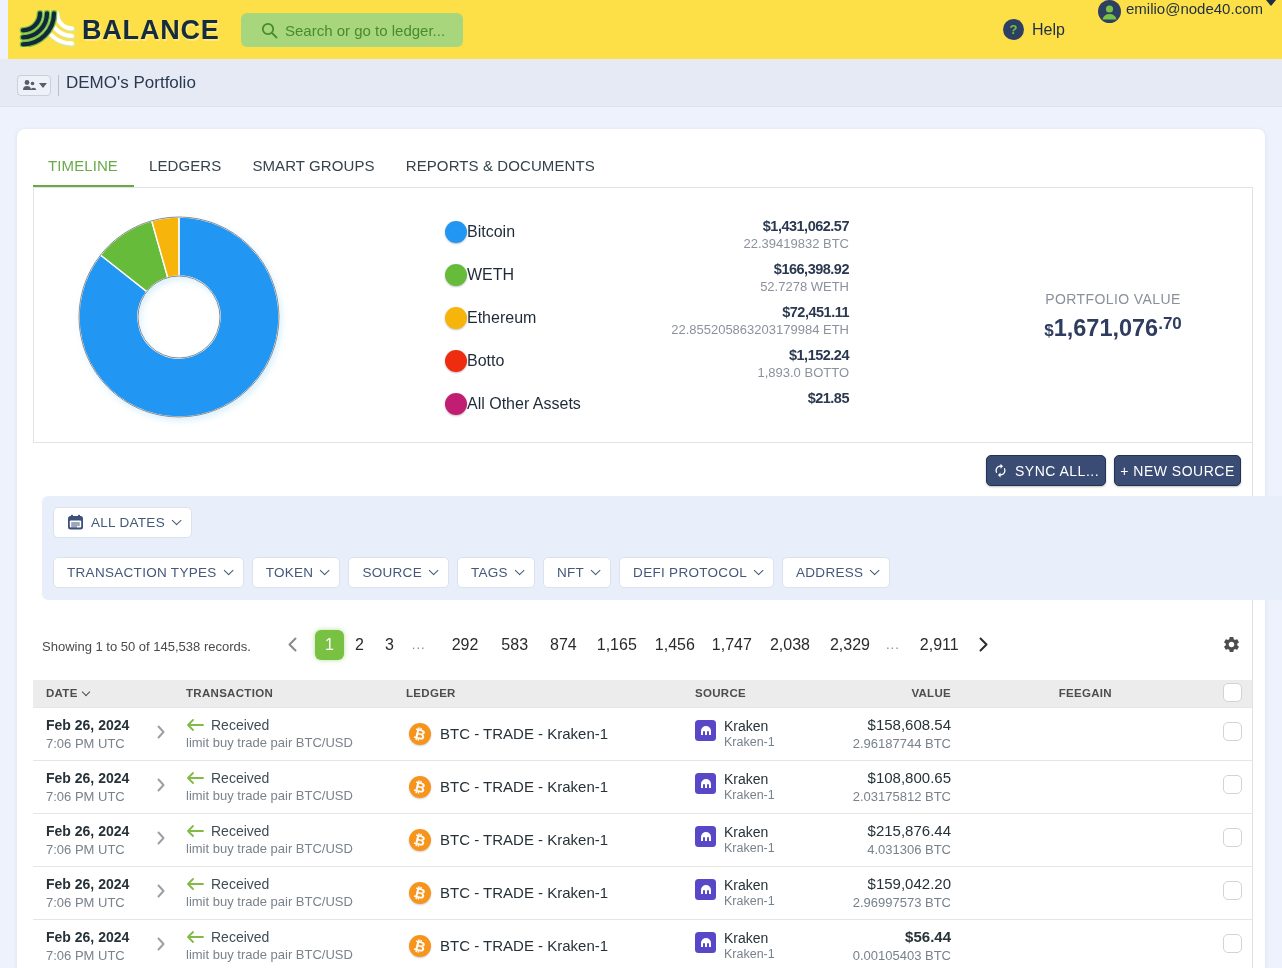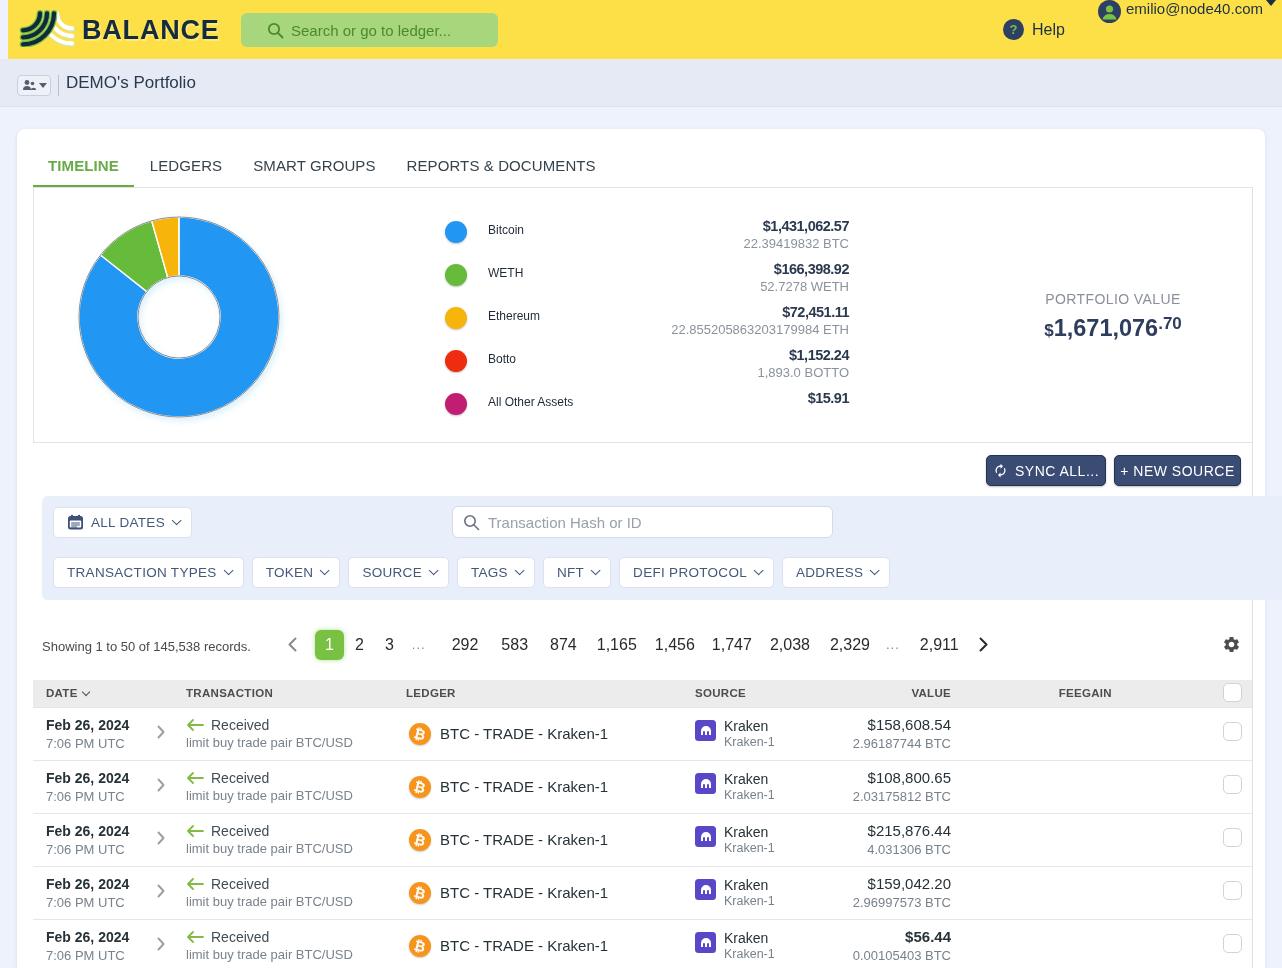--- a/index.html
+++ b/index.html
@@ -3,49 +3,49 @@
 <meta charset="utf-8">
 <style>
 * { margin:0; padding:0; box-sizing:border-box; }
 html,body { width:1282px; height:968px; overflow:hidden; }
 body { font-family:"Liberation Sans", sans-serif; background:#edf2fc; position:relative; }
 
 
 .topbar { position:absolute; left:8px; top:0; width:1282px; height:59px; background:#fde047; }
 .logo { position:absolute; left:13px; top:6px; }
 .logoword { position:absolute; left:74px; top:15px; font-size:27px; font-weight:bold; color:#152c3e; letter-spacing:0.8px; text-shadow:1.5px 1.5px 0 rgba(255,255,255,0.30); }
-.search { position:absolute; left:233px; top:13px; width:257px; height:34px; background:#a7d67d; border-radius:6px; display:flex; align-items:center; padding-left:26px; color:#4a8a2f; font-size:15px; }
+.search { position:absolute; left:233px; top:13px; width:222px; height:34px; background:#a7d67d; border-radius:6px; display:flex; align-items:center; padding-left:20px; color:#4a8a2f; font-size:15px; }
 .search svg { margin-right:7px; }
 .help { position:absolute; left:995px; top:0; height:59px; display:flex; align-items:center; gap:8px; color:#1c2f45; font-size:16px; font-weight:500;}
 .user { position:absolute; left:1090px; top:0; height:59px; display:flex; align-items:flex-start; gap:5px; color:#1c2f45; font-size:15px; font-weight:500;}
 .caret { display:inline-block; width:0; height:0; border-left:5px solid transparent; border-right:5px solid transparent; border-top:6px solid #1c2f45; margin-left:-2px; }
 
 
 .crumb { position:absolute; left:0; top:59px; width:1282px; height:48px; background:#e5eaf4; border-bottom:1px solid #dde2ec; }
 .crumb-btn { position:absolute; left:17px; top:16px; width:34px; height:21px; background:#eef1f8; border:1px solid #c9cfdb; border-radius:4px; display:flex; align-items:center; justify-content:center; gap:2px; }
 .crumb-sep { position:absolute; left:58px; top:16px; width:1px; height:21px; background:#b9c1cf; }
 .crumb-title { position:absolute; left:66px; top:14px; font-size:17px; color:#2a3950; }
 
 
 .card { position:absolute; left:17px; top:129px; width:1248px; height:839px; background:#fff; border-radius:8px 8px 0 0; box-shadow:0 1px 4px rgba(40,60,100,0.10); }
 
 
 .tabs { position:absolute; left:31px; top:8px; height:57px; display:flex; align-items:center; gap:31px; font-size:15px; letter-spacing:0.1px; color:#36434c; }
 .tabs .t { padding:0; }
-.tabs .active { color:#69ab49;font-weight:bold; }
+.tabs .active { color:#69ab49; }
 .tabline { position:absolute; left:16px; top:56px; width:101px; height:3px; background:#69a945; }
 
 
 .panel { position:absolute; left:16px; top:58px; width:1219px; height:256px; border:1px solid #e3e3e4; border-right:none; background:#fff; }
 .vline { position:absolute; left:1235px; top:58px; width:1px; height:781px; background:#e0e1e3; }
 .donut { position:absolute; left:30px; top:0px; filter:drop-shadow(2px 3px 3px rgba(130,205,245,0.30)); }
 .legend { position:absolute; left:411px; top:33px; width:404px; }
 .lrow { position:absolute; left:0; width:404px; height:24px; }
 .ldot { position:absolute; left:0px; top:0; width:22px; height:22px; border-radius:50%; box-shadow:0 1px 2px rgba(0,0,0,0.25); }
-.llab { position:absolute; left:43px; top:2px; font-size:12px; color:#1f2a38; }
+.llab { position:absolute; left:22px; top:2px; font-size:16px; color:#1f2a38; }
 .lval { position:absolute; right:0; top:-3px; text-align:right; }
 .lval .v1 { font-size:14.5px; color:#2b3950; font-weight:bold; letter-spacing:-0.5px; }
 .lval .v2 { font-size:13px; color:#8b929d; margin-top:2px; }
 .pv { position:absolute; left:959px; top:103px; width:240px; text-align:center; }
 .pv .l1 { font-size:14px; color:#8a8f99; letter-spacing:0.4px; }
 .pv .l2 { margin-top:7px; color:#2e3d5e; font-weight:bold; }
 .pv .l2 .big { font-size:23.5px; }
 .pv .l2 .sm { font-size:17px; }
 .pv .l2 .cents { font-size:17px; vertical-align:7px; }
 
@@ -215,21 +215,21 @@
           <div class="llab">Botto</div>
         <div class="lval">
             <div class="v1">$1,152.24</div>
             <div class="v2">1,893.0 BOTTO</div>
           </div>
       </div>
       <div class="lrow" style="top:172px;">
         <div class="ldot" style="background:#c11d72;"></div>
           <div class="llab">All Other Assets</div>
         <div class="lval">
-            <div class="v1">$15.91</div>
+            <div class="v1">$21.85</div>
           </div>
       </div>
     </div>
 
     <div class="pv">
       <div class="l1">PORTFOLIO VALUE</div>
       <div class="l2"><span class="sm">$</span><span class="big">1,671,076</span><span class="cents">.70</span></div>
     </div>
   </div>
 
@@ -243,27 +243,20 @@
       <svg width="17" height="17" viewBox="0 0 17 17" style="margin-right:7px;">
           <rect x="1" y="2" width="15" height="13.5" rx="2.5" fill="#3d517a"></rect>
           <rect x="2.8" y="6.5" width="11.4" height="7" rx="1" fill="#fff"></rect>
           <rect x="3.8" y="0.8" width="2.4" height="3.4" rx="1.2" fill="#3d517a"></rect>
           <rect x="10.8" y="0.8" width="2.4" height="3.4" rx="1.2" fill="#3d517a"></rect>
           <line x1="4.2" y1="9" x2="12.8" y2="9" stroke="#3d517a" stroke-width="1"></line>
           <line x1="4.2" y1="11" x2="12.8" y2="11" stroke="#3d517a" stroke-width="1"></line>
           <line x1="4.2" y1="13" x2="10" y2="13" stroke="#3d517a" stroke-width="1"></line>
         </svg>
       ALL DATES<span class="chev"></span>
-    </div>
-    <div class="fsearch">
-      <svg width="17" height="17" viewBox="0 0 17 17">
-          <circle cx="7" cy="7" r="5.2" fill="none" stroke="#6b7280" stroke-width="1.6"></circle>
-          <line x1="11" y1="11" x2="15.5" y2="15.5" stroke="#6b7280" stroke-width="1.6" stroke-linecap="round"></line>
-        </svg>
-      Transaction Hash or ID
     </div>
     <div class="frow2">
       <div class="fbtn">TRANSACTION TYPES<span class="chev"></span></div>
       <div class="fbtn">TOKEN<span class="chev"></span></div>
       <div class="fbtn">SOURCE<span class="chev"></span></div>
       <div class="fbtn">TAGS<span class="chev"></span></div>
       <div class="fbtn">NFT<span class="chev"></span></div>
       <div class="fbtn">DEFI PROTOCOL<span class="chev"></span></div>
       <div class="fbtn">ADDRESS<span class="chev"></span></div>
     </div>

